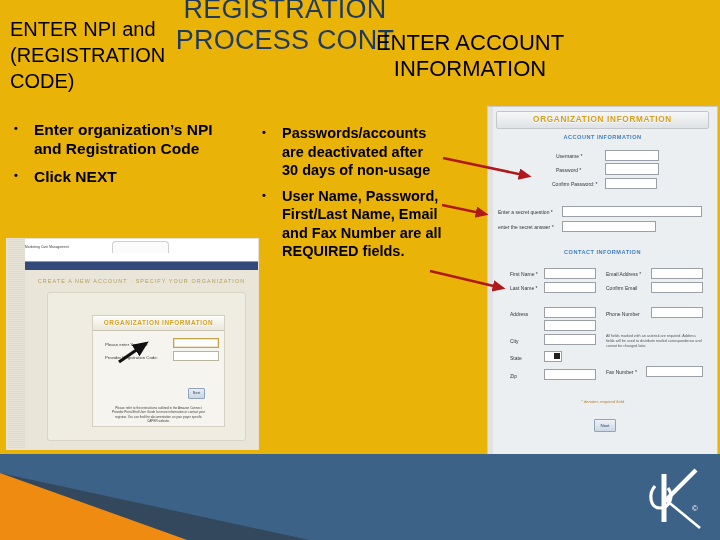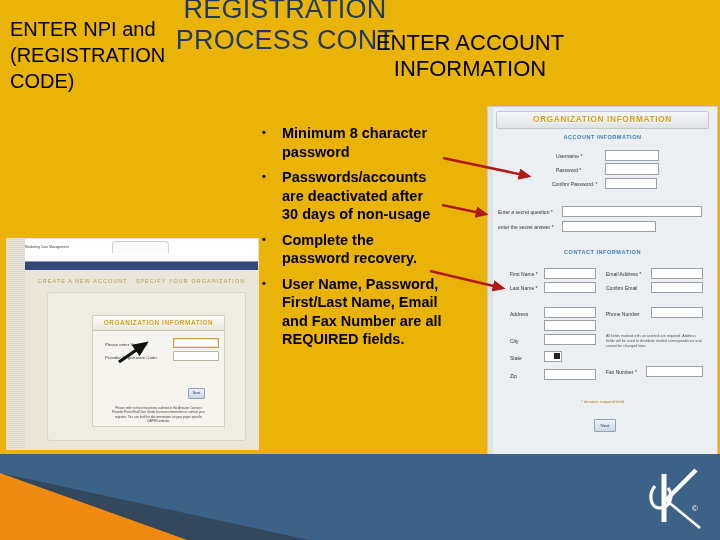--- a/index.html
+++ b/index.html
@@ -114,26 +114,30 @@
 </style>
 </head>
 <body>
 
 <div id="slide">
 
   <div class="title-main">REGISTRATION PROCESS CONT</div>
   <div class="title-left">ENTER NPI and (REGISTRATION CODE)</div>
   <div class="title-right">ENTER ACCOUNT INFORMATION</div>
 
+  <div class="col" id="col-left">
+    <ul>
+      <li>Enter organization’s NPI and Registration Code</li>
+      <li>Click NEXT</li>
+    </ul>
+  </div>
 
   <div class="col" id="col-mid">
     <ul>
-      <li>Minimum 8 character password</li>
       <li>Passwords/accounts are deactivated after 30 days of non-usage</li>
-      <li>Complete the password recovery.</li>
       <li>User Name, Password, First/Last Name, Email and Fax Number are all REQUIRED fields.</li>
     </ul>
   </div>
 
   <div class="shot" id="shot-left">
     <div class="browser-top">
       <div class="tab"></div>
       <div class="brandbar">Marketing Care Management</div>
     </div>
     <div class="leftrail"></div>

